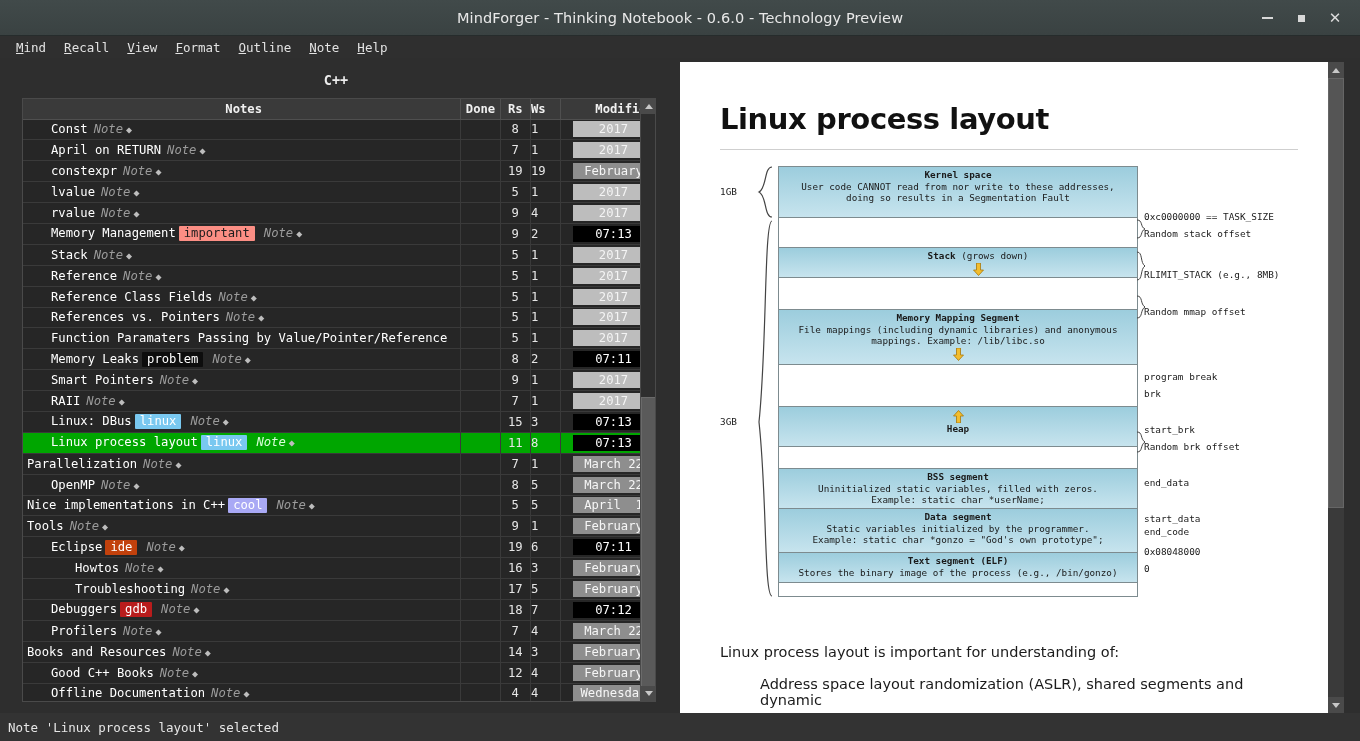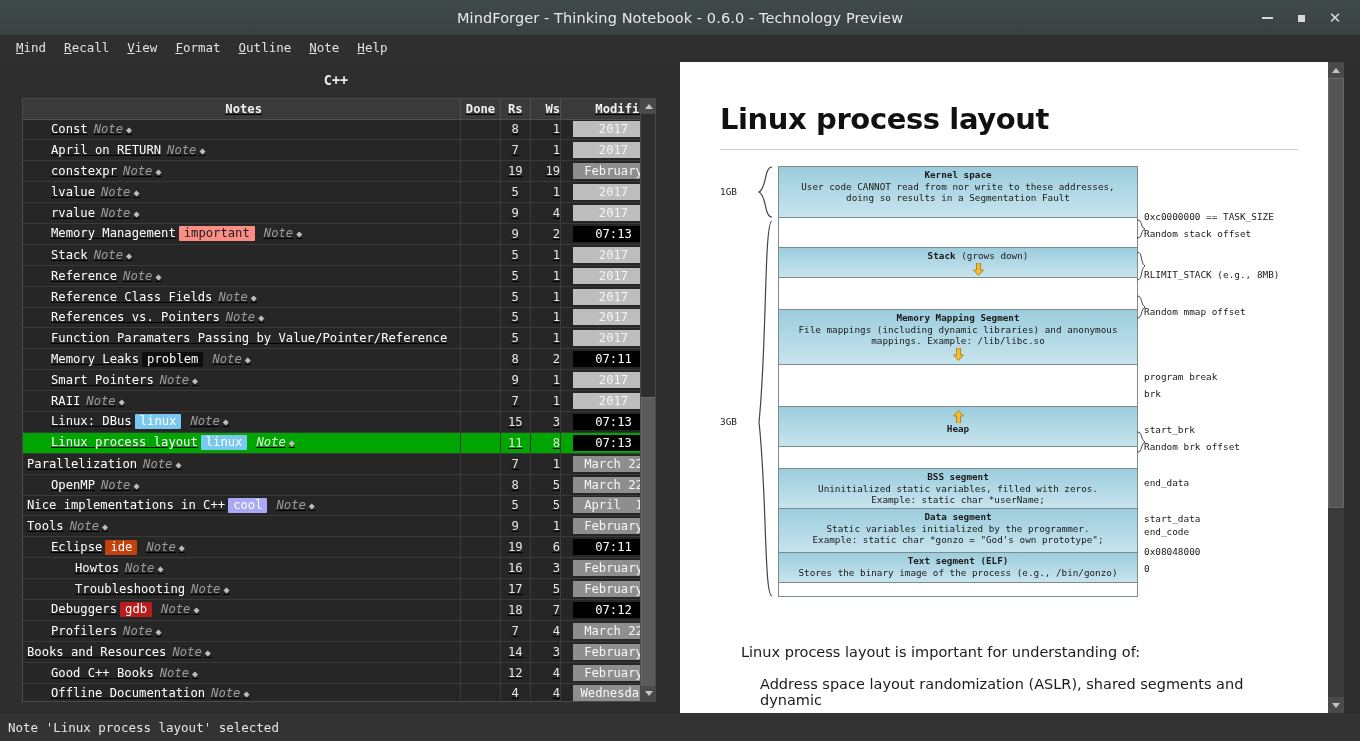--- a/index.html
+++ b/index.html
@@ -46,37 +46,37 @@
     position:absolute; left:0; top:58px; width:680px; height:655px;
     background:#2e2e2e;
   }
   #otitle{
     position:absolute; left:0; top:14px; width:672px; height:22px;
     text-align:center; color:#ededed; font-size:13.5px; font-weight:bold;
     font-family:"DejaVu Sans Mono", monospace;
   }
   #tablewrap{
     position:absolute; left:22px; top:40px; width:634px; height:604px;
-    background:#262626; border:1px solid #4a4a4a; overflow:hidden;text-decoration:underline;
+    background:#262626; border:1px solid #4a4a4a; overflow:hidden;
   }
   table#notes{ border-collapse:collapse; width:632px; table-layout:fixed; }
   table#notes th{
     background:#3a3a3a; color:#f0f0f0; font-size:12.2px; font-weight:bold;
     height:20px; border-right:1px solid #4f4f4f; border-bottom:1px solid #4f4f4f;
     font-family:"DejaVu Sans Mono", monospace;
   }
   table#notes td{
     height:20.9px; border-bottom:1px solid #3a3a3a; border-right:1px solid #3a3a3a;
     color:#e6e6e6; font-size:12.2px; font-family:"DejaVu Sans Mono", monospace;
     vertical-align:middle; overflow:hidden; white-space:nowrap;
   }
   .c-notes{ width:434px; padding-left:4px; }
   .c-done { width:39px; }
   .c-rs   { width:30px; text-align:center; }
-  .c-ws   { width:30px; text-align:right; }
+  .c-ws   { width:30px; text-align:left; }
   .c-mod  { width:93px; text-align:right; padding-right:0; }
 
   tr.sel td{ background:#00a600 !important; color:#ffffff; border-bottom-color:#00a600; border-right-color:#00a600;}
   tr.sel .noteword{ color:#d8ffd8; }
 
   .ttl-txt{ color:#ffffff; }
   .noteword{ color:#9b9b9b; font-style:italic; padding-left:6px; }
   .diamond{ color:#bdbdbd; font-style:normal; padding-left:3px; font-size:10px; }
 
   .tag{
@@ -133,21 +133,20 @@
 
   .lbl{
     position:absolute; left:424px; font-family:"DejaVu Sans Mono", monospace;
     font-size:9.4px; color:#1a1a1a; white-space:nowrap;
   }
   .sizelbl{ position:absolute; left:0px; font-family:"DejaVu Sans Mono", monospace; font-size:9.4px; color:#1a1a1a;}
 
   #belowtext{
     font-family:"DejaVu Sans", sans-serif; font-size:14.5px; color:#1b1b1b;
     margin-top:8px;
-    margin-left:21px;
   }
   #bullet1{
     font-family:"DejaVu Sans", sans-serif; font-size:14.5px; color:#1b1b1b;
     margin-top:16px; margin-left:40px;
   }
 
   
   #rsb{ position:absolute; right:0px; top:0; width:16px; height:651px; background:#3a3a3a;}
   #rsb .arrow{ width:16px; height:16px; background:#4a4a4a; display:flex; align-items:center; justify-content:center;}
   #rsb .thumb{ position:absolute; left:0; width:16px; background:#555; border:1px solid #666;}

